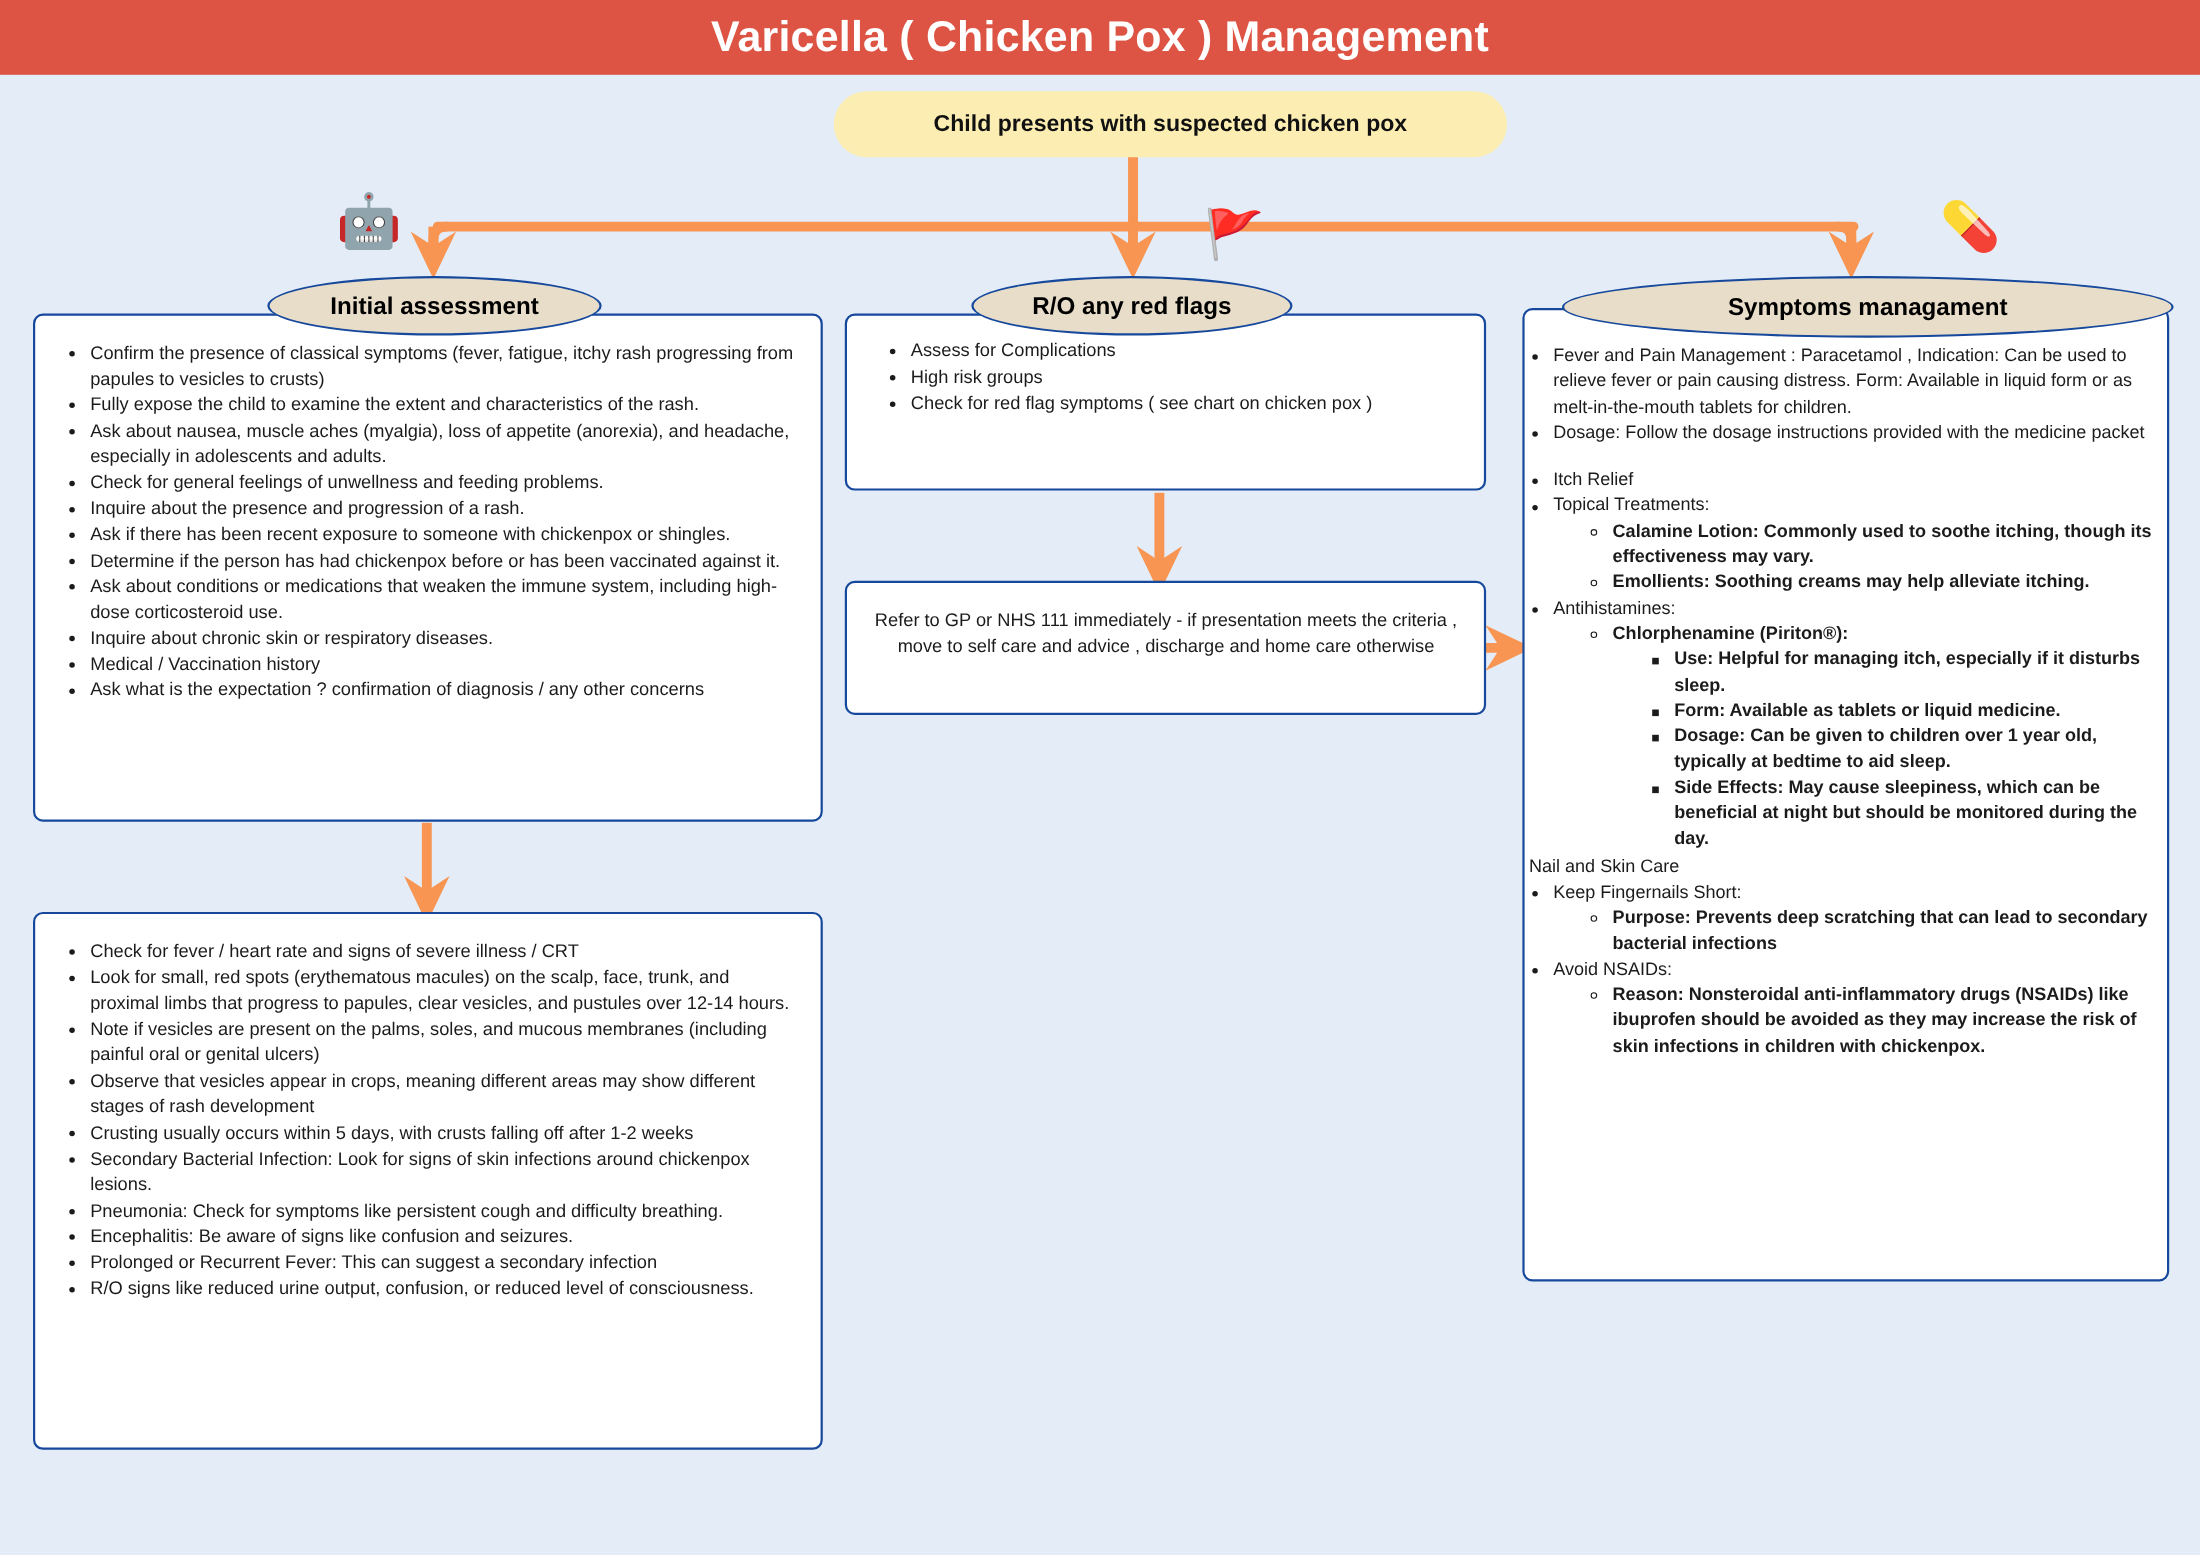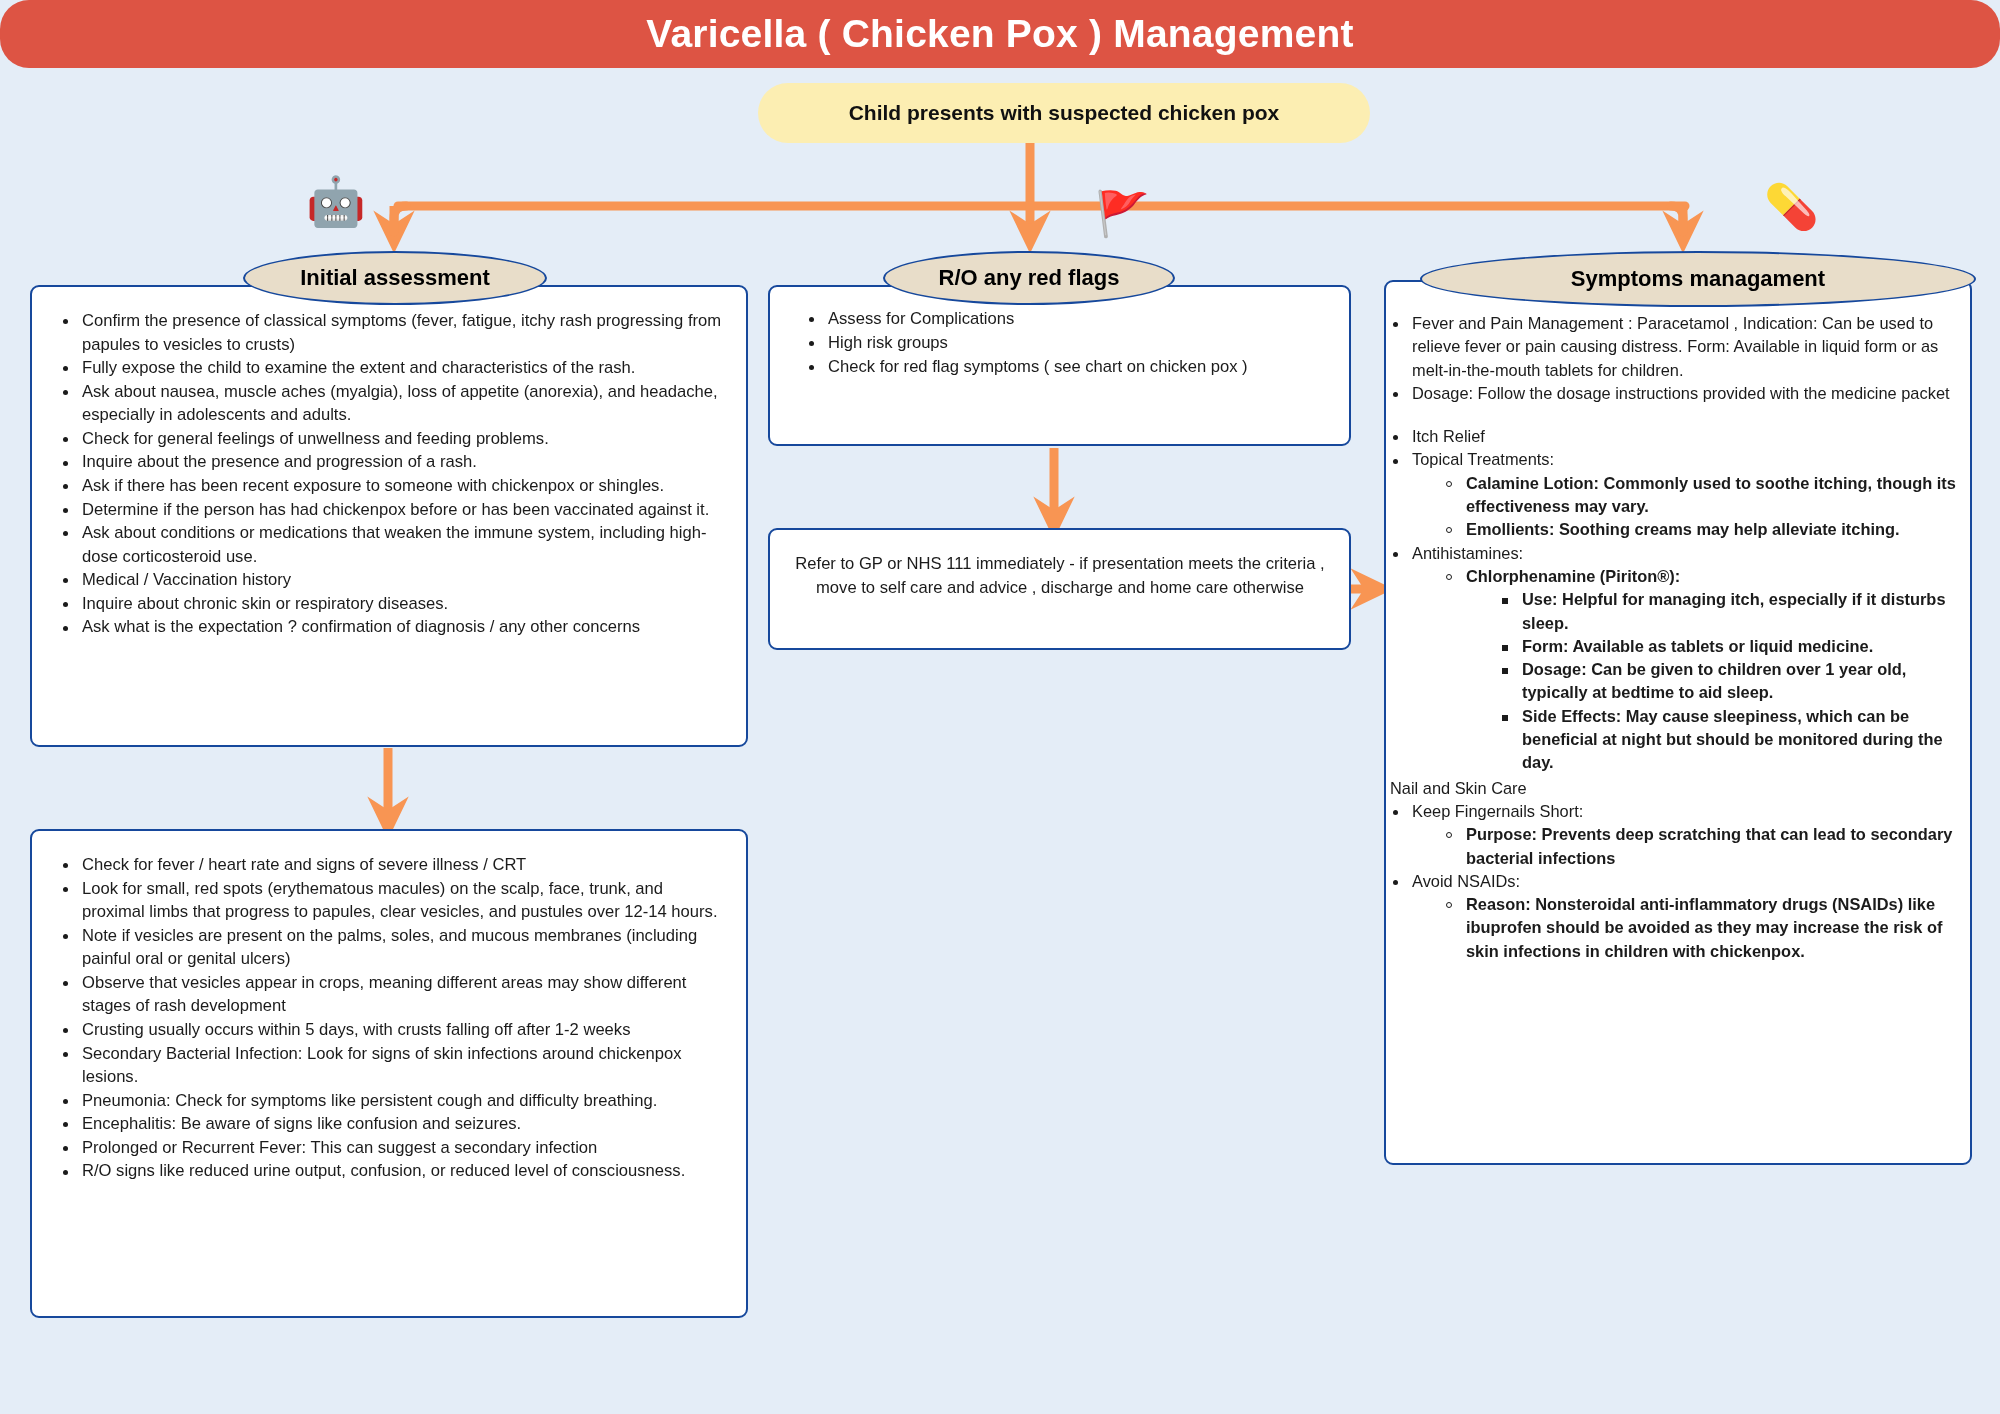--- a/index.html
+++ b/index.html
@@ -19,21 +19,20 @@
   
   #header-banner {
     position: absolute;
     left: 0; top: 0;
     width: 2000px;
     height: 68px;
     background: #dd5444;
     display: flex;
     align-items: center;
     justify-content: center;
-    border-radius: 29px;
   }
   #header-title {
     color: #ffffff;
     font-size: 39px;
     font-weight: bold;
     letter-spacing: 0.2px;
     white-space: nowrap;
   }
 
   
@@ -252,22 +251,22 @@
 <div class="content-box" id="box-initial">
   <ul class="lvl1" id="list-initial">
       <li>Confirm the presence of classical symptoms (fever, fatigue, itchy rash progressing from papules to vesicles to crusts)</li>
       <li>Fully expose the child to examine the extent and characteristics of the rash.</li>
       <li>Ask about nausea, muscle aches (myalgia), loss of appetite (anorexia), and headache, especially in adolescents and adults.</li>
       <li>Check for general feelings of unwellness and feeding problems.</li>
       <li>Inquire about the presence and progression of a rash.</li>
       <li>Ask if there has been recent exposure to someone with chickenpox or shingles.</li>
       <li>Determine if the person has had chickenpox before or has been vaccinated against it.</li>
       <li>Ask about conditions or medications that weaken the immune system, including high-dose corticosteroid use.</li>
+      <li>Inquire about chronic skin or respiratory diseases.</li>
       <li>Medical / Vaccination history</li>
-      <li>Inquire about chronic skin or respiratory diseases.</li>
       <li>Ask what is the expectation ? confirmation of diagnosis / any other concerns</li>
     </ul>
 </div>
 
 <div class="content-box" id="box-exam">
   <ul class="lvl1" id="list-exam">
       <li>Check for fever / heart rate and signs of severe illness / CRT</li>
       <li>Look for small, red spots (erythematous macules) on the scalp, face, trunk, and proximal limbs that progress to papules, clear vesicles, and pustules over 12-14 hours.</li>
       <li>Note if vesicles are present on the palms, soles, and mucous membranes (including painful oral or genital ulcers)</li>
       <li>Observe that vesicles appear in crops, meaning different areas may show different stages of rash development</li>

